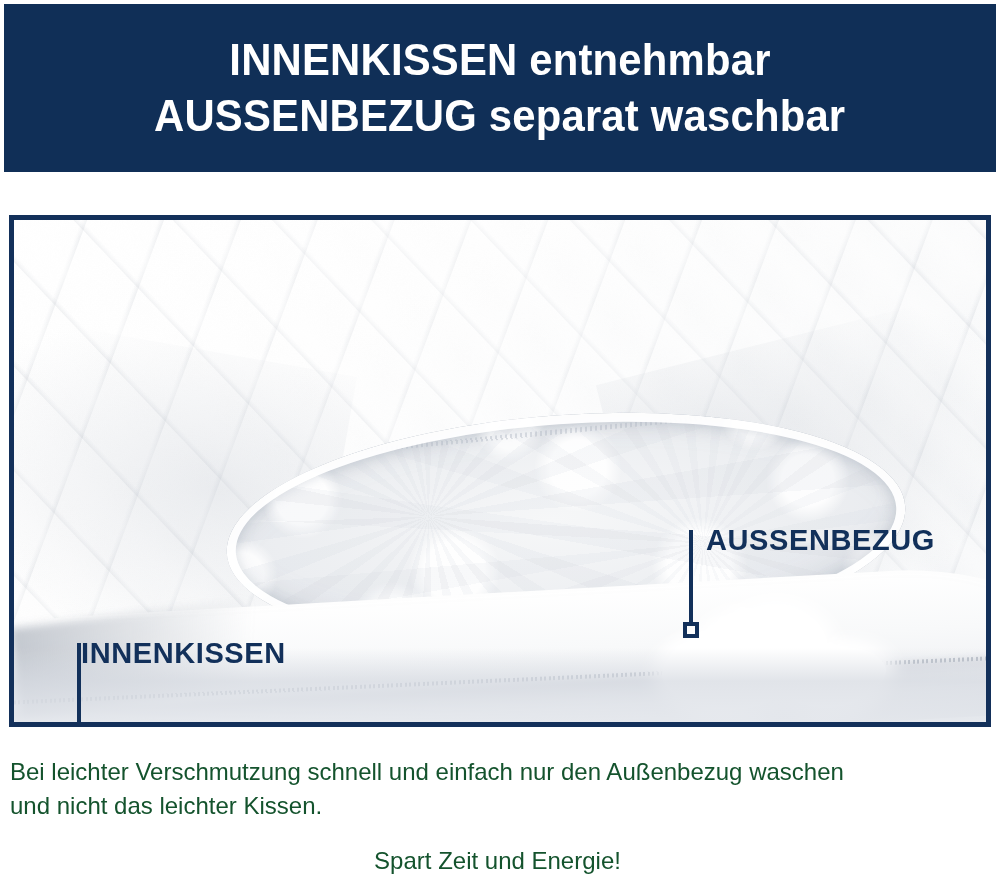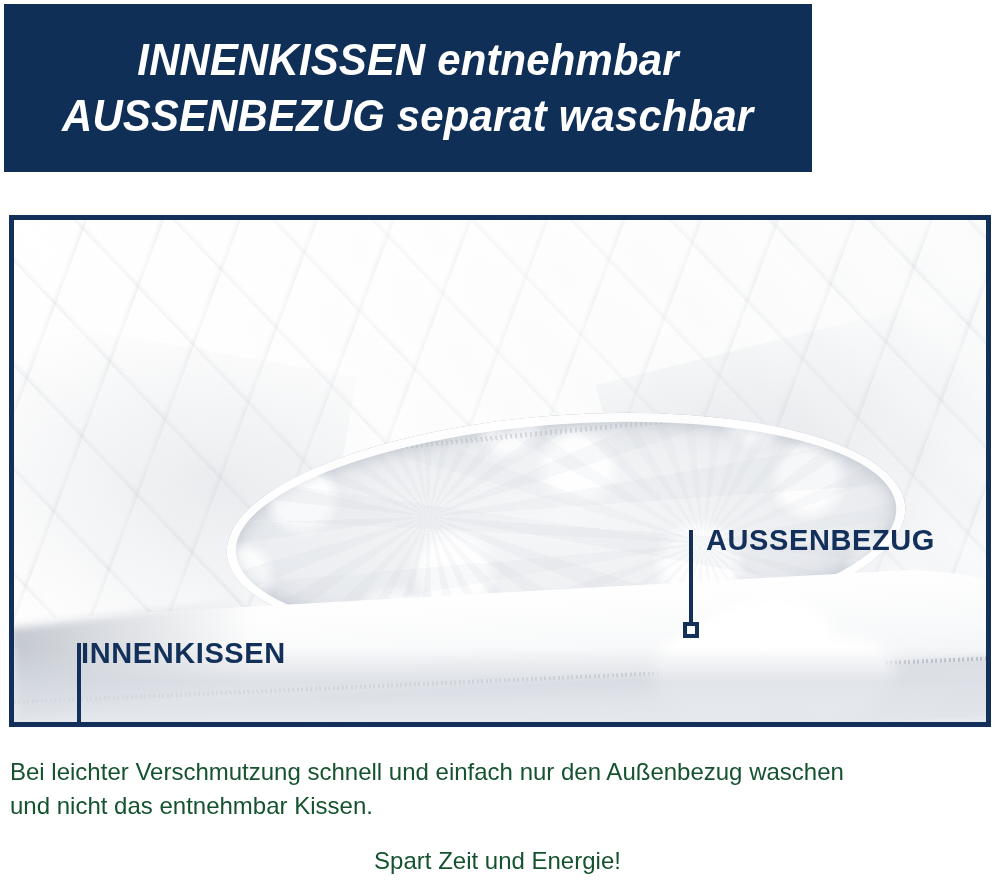--- a/index.html
+++ b/index.html
@@ -14,30 +14,29 @@
     font-family: "Liberation Sans", sans-serif;
     overflow: hidden;
     position: relative;
   }
 
   
   .banner {
     position: absolute;
     left: 4px;
     top: 4px;
-    width: 808px;
+    width: 992px;
     height: 168px;
     background: #102f57;
     box-sizing: border-box;
     display: flex;
     flex-direction: column;
     align-items: center;
     justify-content: center;
     overflow: hidden;
-    font-style: italic;
   }
   .banner-line {
     color: #ffffff;
     font-family: "Liberation Sans", sans-serif;
     font-weight: bold;
     font-size: 45px;
     line-height: 1.25;
     letter-spacing: 0.2px;
     white-space: nowrap;
     text-align: center;
@@ -383,15 +382,15 @@
       <div class="callout-text">INNENKISSEN</div>
       <div class="callout-line"></div>
 
     </div>
 
   </div>
 </div>
 
 <div class="caption">
   <p>Bei leichter Verschmutzung schnell und einfach nur den Außenbezug waschen</p>
-  <p>und nicht das entnehmbar Kissen.</p>
+  <p>und nicht das leichter Kissen.</p>
   <p class="spaced">Spart Zeit und Energie!</p>
 </div>
 
 </body></html>

